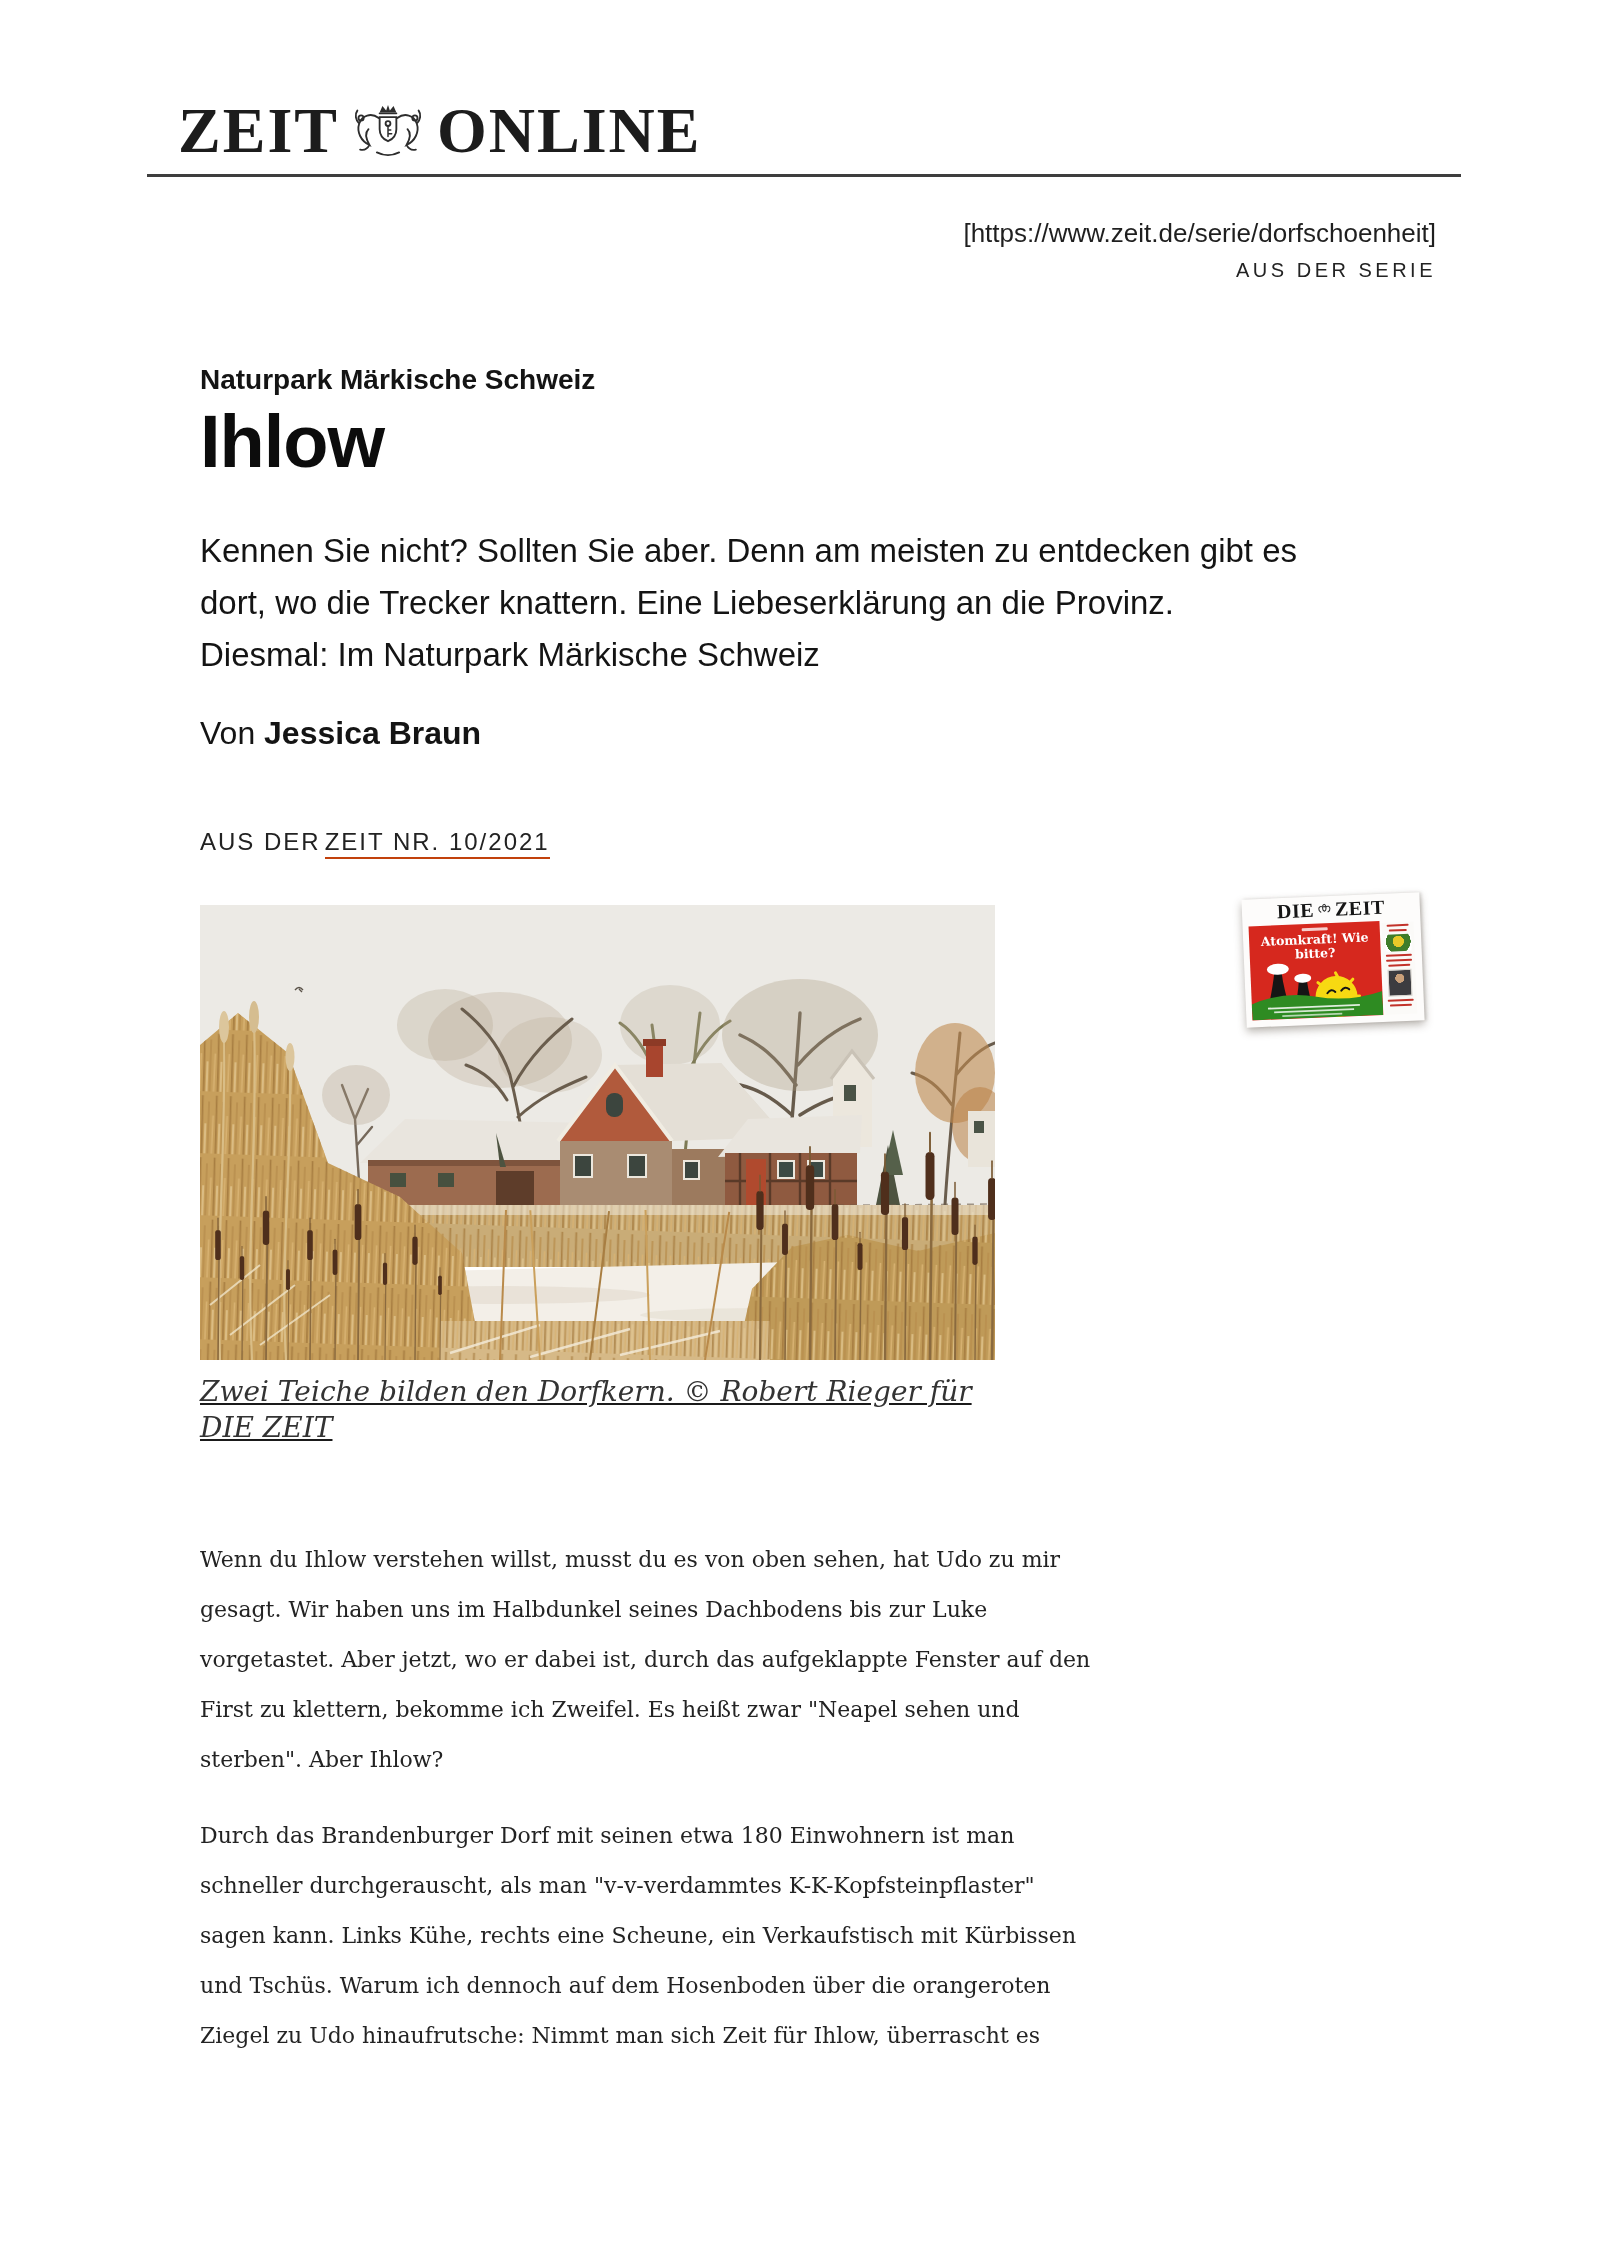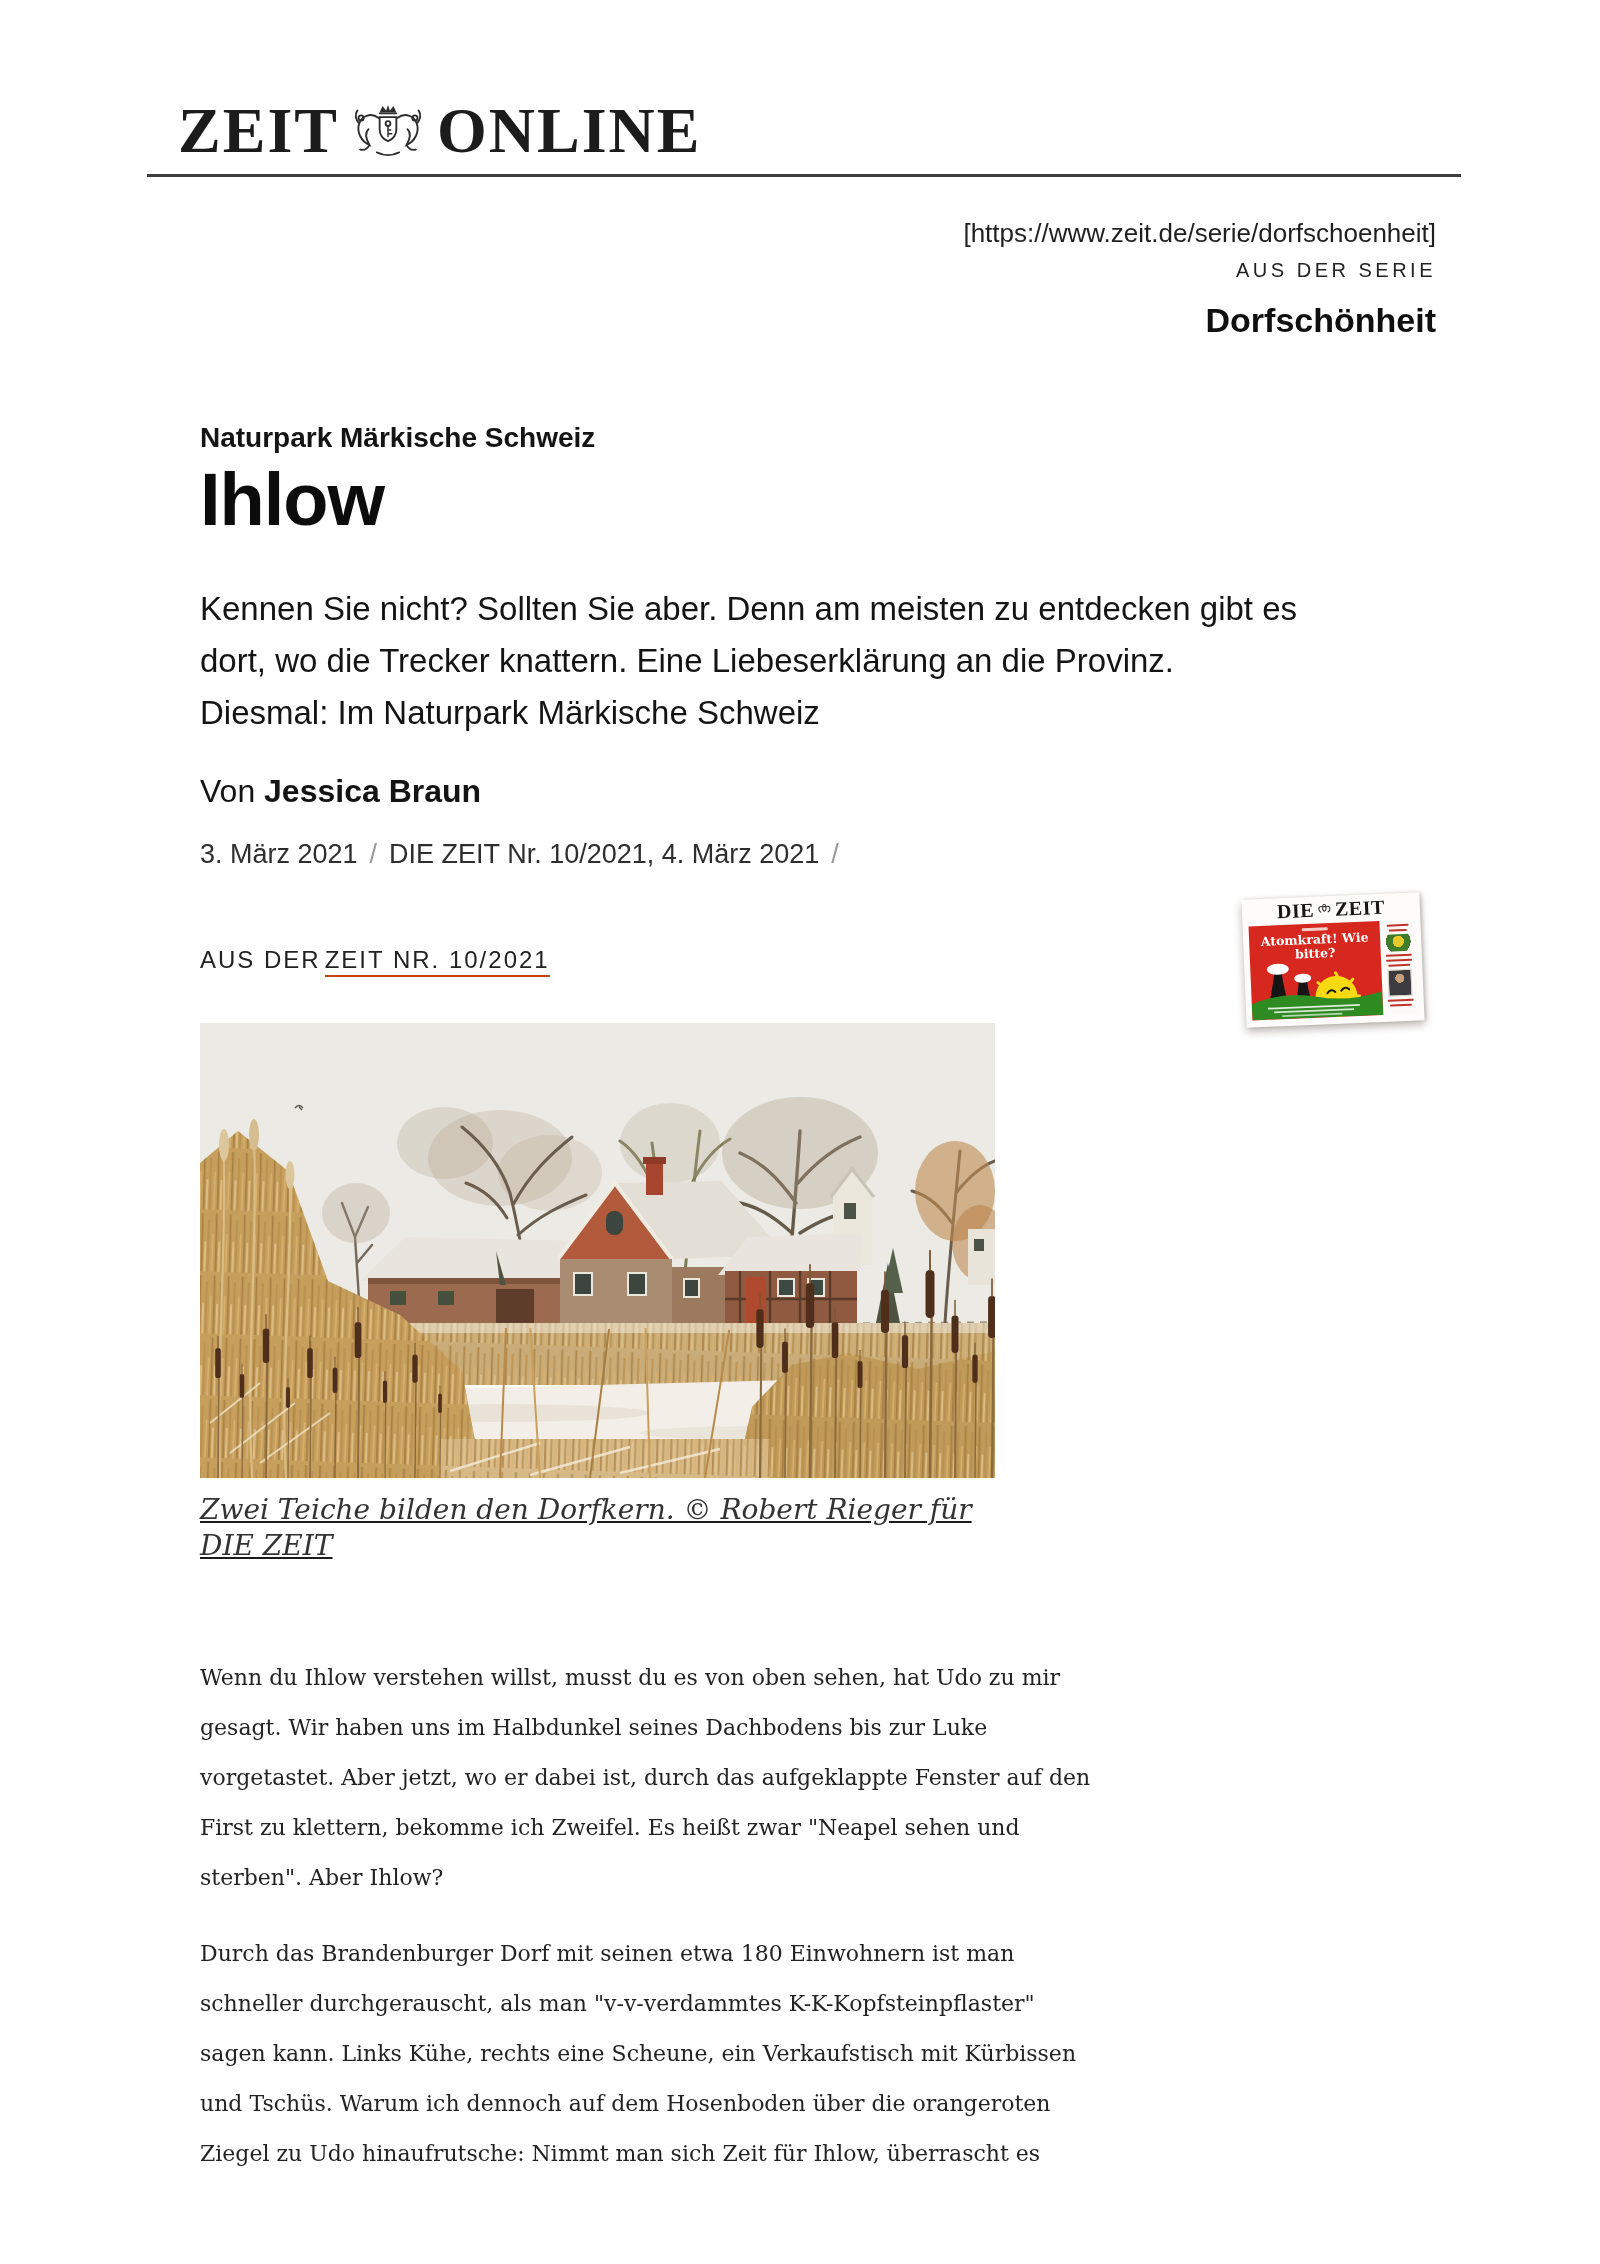--- a/index.html
+++ b/index.html
@@ -86,38 +86,34 @@
       <path d="M30,53 q12,6 24,0"></path>
     </g>
   </svg>
   <span>ONLINE</span>
 </div>
 <div class="rule"></div>
 
 <div class="series">
   <div class="series-url">[https://www.zeit.de/serie/dorfschoenheit]</div>
   <div class="series-label">AUS DER SERIE</div>
-  <div class="series-title">Dorfschönheit</div>
 </div>
 
 <div class="article">
   <div class="kicker">Naturpark Märkische Schweiz</div>
   <h1 class="headline">Ihlow</h1>
   <div class="subtitle">Kennen Sie nicht? Sollten Sie aber. Denn am meisten zu entdecken gibt es
 dort, wo die Trecker knattern. Eine Liebeserklärung an die Provinz.
 Diesmal: Im Naturpark Märkische Schweiz</div>
 
   <div class="byline">
     <span>Von</span>
     <b>Jessica Braun</b>
   </div>
 
-  <div class="dateline">
-    <span>3. März 2021</span><span class="sep">/</span><span>DIE ZEIT Nr. 10/2021, 4. März 2021</span><span class="sep">/</span>
-  </div>
 
   <div class="issue-row">
     <span class="issue-prefix">AUS DER</span><span class="issue-link">ZEIT NR. 10/2021</span>
   </div>
 
   <figure class="figure">
     <svg class="photo" viewBox="0 0 795 455" preserveAspectRatio="none">
       <defs>
         <pattern id="reedpat" width="14" height="62" patternUnits="userSpaceOnUse" patternTransform="rotate(2)">
           <line x1="2" y1="62" x2="2" y2="10" stroke="#b98f4f" stroke-width="1.7"></line>

